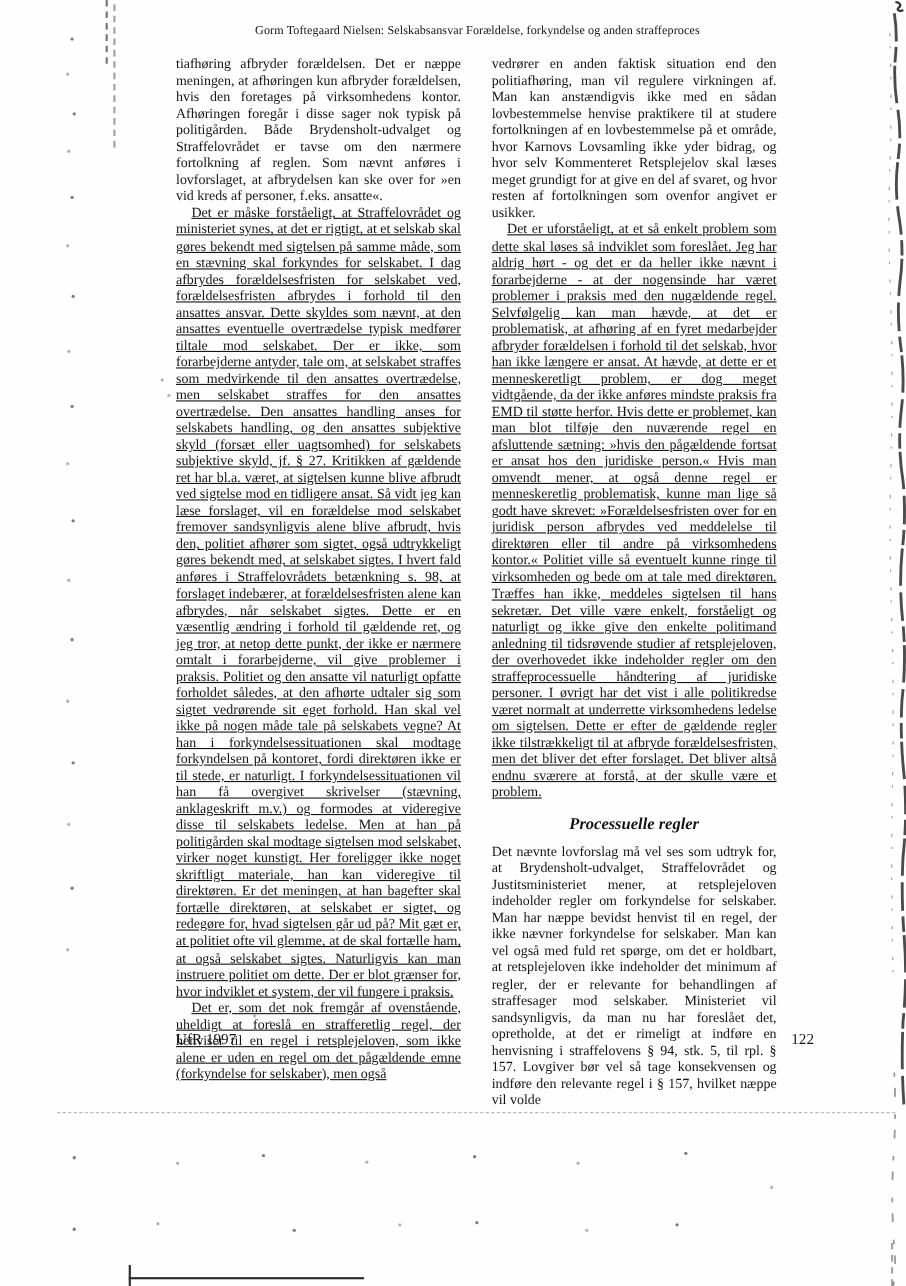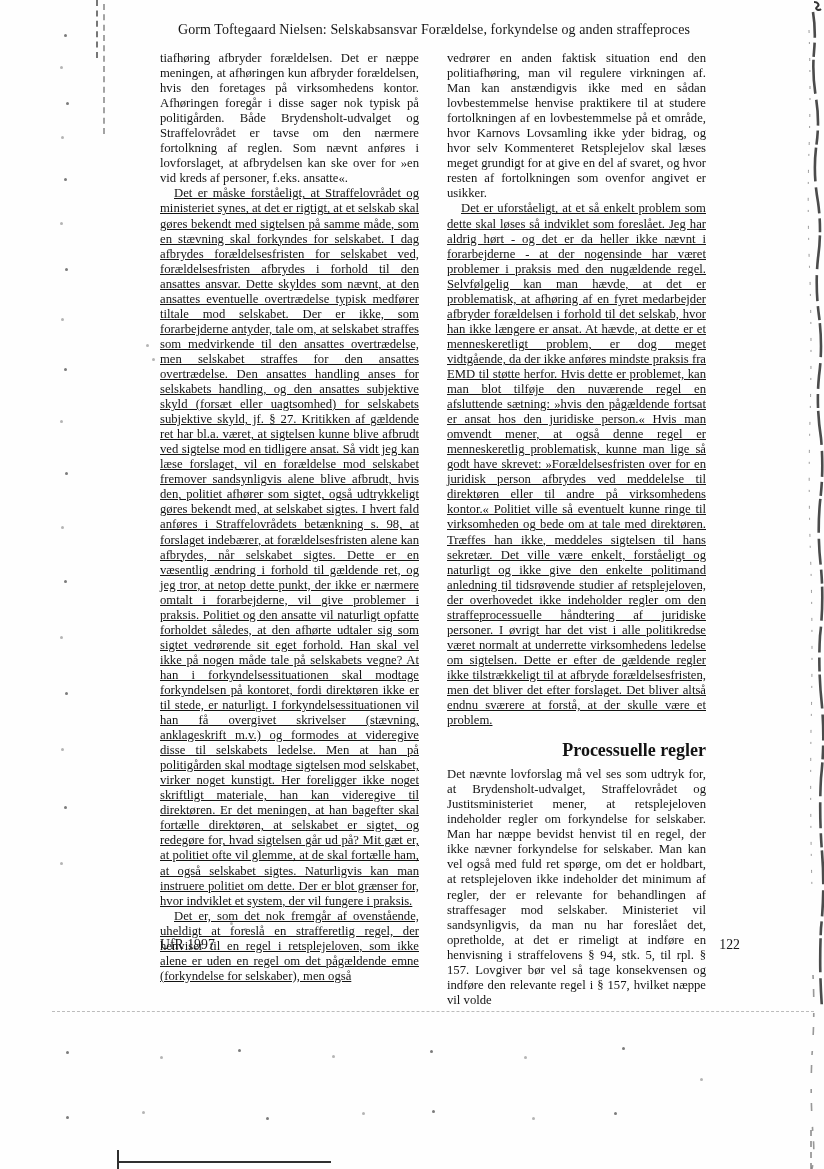--- a/index.html
+++ b/index.html
@@ -11,21 +11,21 @@
     font-family:"Liberation Serif", serif;
   }
   .page{
     position:absolute;inset:0;
     background:#fefefe;
   }
   .running-header{
     position:absolute;
     left:160px;top:22px;width:548px;
     text-align:center;
-    font-size:14px;
+    font-size:11px;
     color:#151515;
     letter-spacing:.1px;
     white-space:nowrap;
   }
   .columns{
     position:absolute;
     left:160px;top:51px;
     width:546px;
     display:flex;
     gap:28px;
@@ -37,24 +37,25 @@
     color:#131313;
     text-align:justify;
   }
   .col p.para{
     margin:0;
     text-align:justify;
     text-justify:inter-word;
   }
   .col p.indent{ text-indent:14px;text-decoration:underline; }
   .col h3.section-heading{
-    font-size:18px;
+    font-size:15px;
+    font-style:italic;
     font-weight:bold;
     margin:15px 0 9px 0;
-    text-align:right;
+    text-align:center;
   }
   .footer{
     position:absolute;
     left:160px;top:937px;width:580px;
     display:flex;justify-content:space-between;
     font-size:13.8px;color:#161616;
   }
   
   .artifact{position:absolute;pointer-events:none;}
   .dash-v{width:0;border-left:2px dashed #4a4a4a;opacity:.75;}

